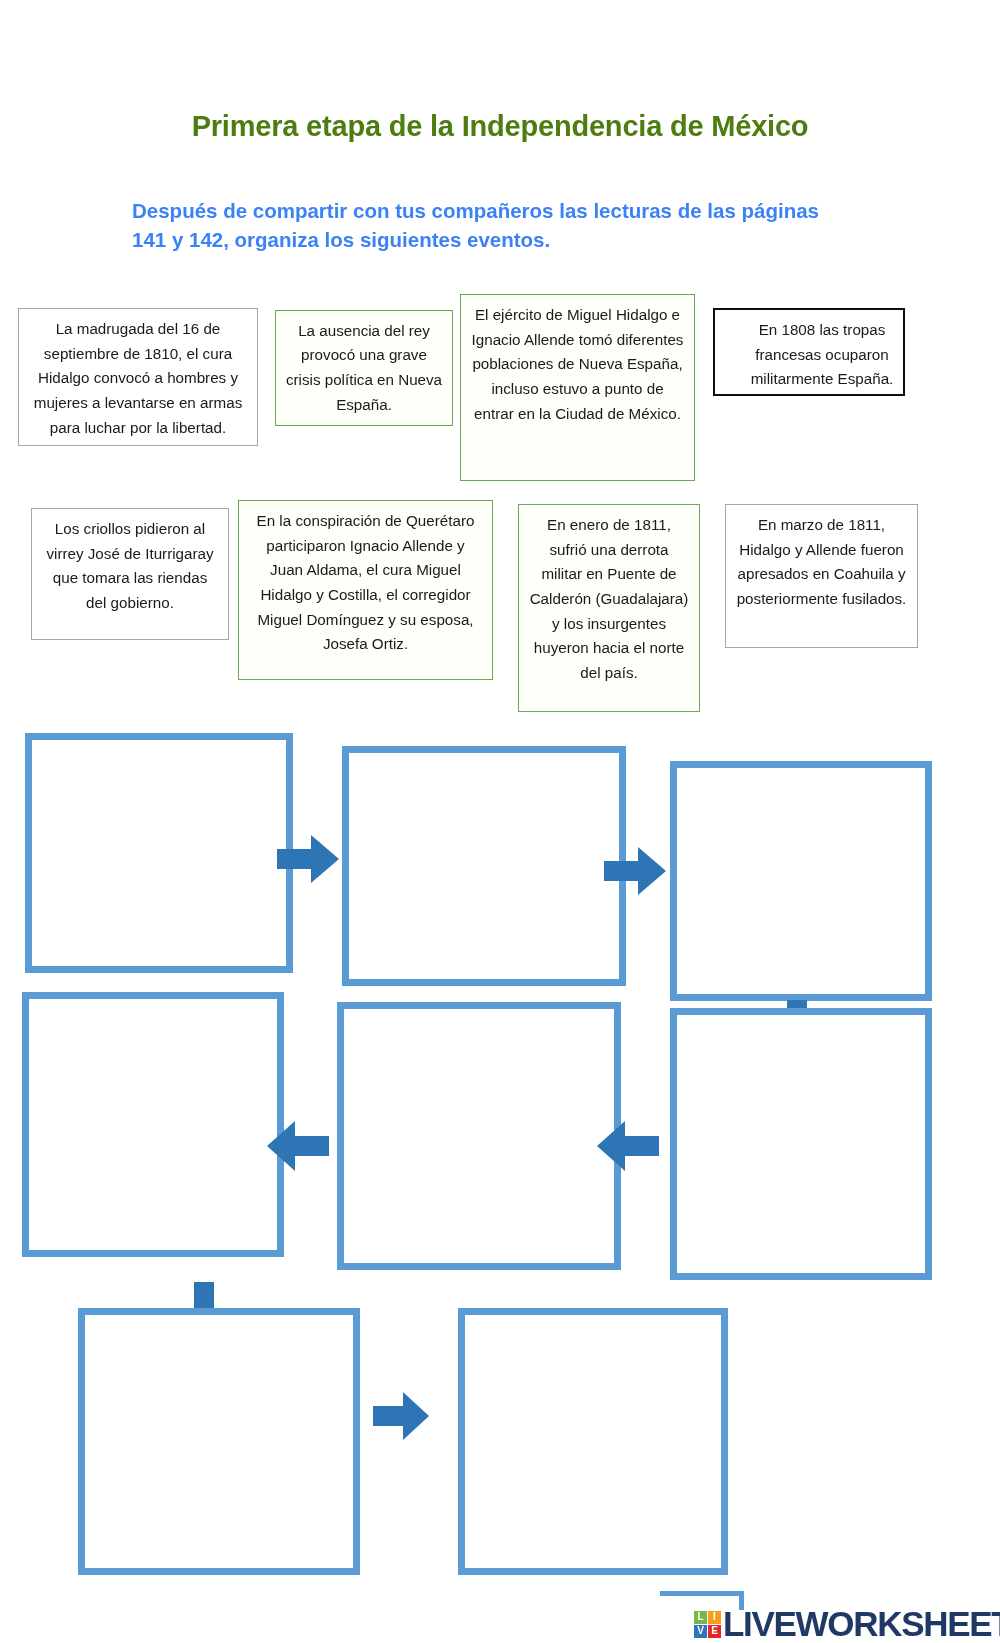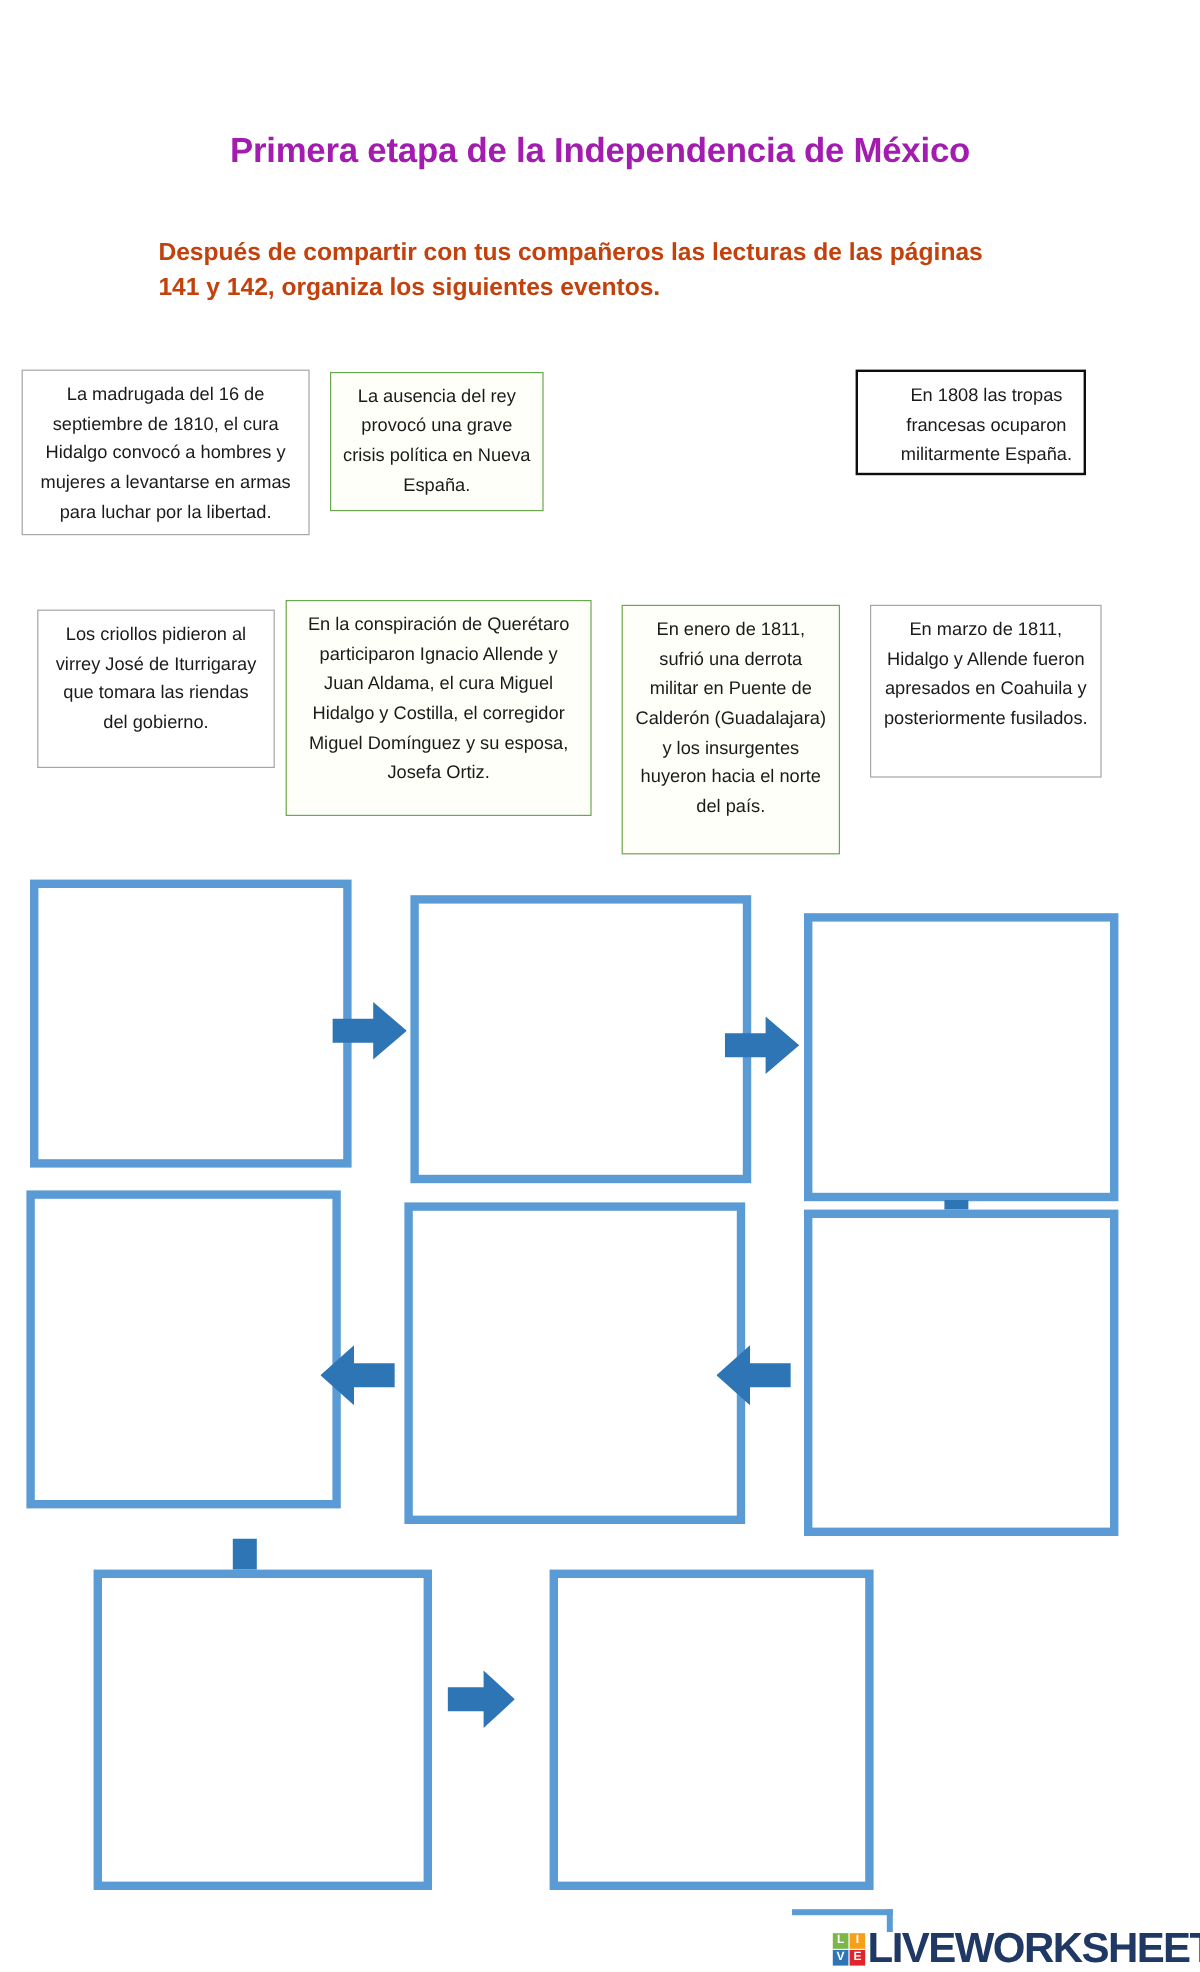--- a/index.html
+++ b/index.html
@@ -24,33 +24,33 @@
   
   .title {
     position: absolute;
     left: 150px;
     top: 108px;
     width: 700px;
     text-align: center;
     font-size: 29px;
     font-weight: bold;
     line-height: 1.28;
-    color: #a21caf;
+    color: #4d7c0f;
     letter-spacing: -0.2px;
   }
   .instructions {
     position: absolute;
     left: 132px;
     top: 196px;
     width: 700px;
     text-align: left;
     font-size: 20.5px;
     font-weight: bold;
     line-height: 1.42;
-    color: #c2410c;
+    color: #3b82f6;
   }
 
   
   .evbox {
     position: absolute;
     background: #ffffff;
     text-align: center;
     font-size: 15.2px;
     line-height: 1.62;
     color: #1a1a1a;
@@ -122,20 +122,23 @@
   <div class="instructions">Después de compartir con tus compañeros las lecturas de las páginas 141 y 142, organiza los siguientes eventos.</div>
 
   <div class="evbox bd-gray" style="left:18px; top:308px; width:240px; height:138px;">
     <span>La madrugada del 16 de septiembre de 1810, el cura Hidalgo convocó a hombres y mujeres a levantarse en armas para luchar por la libertad.</span>
   </div>
 
   <div class="evbox bd-green" style="left:275px; top:310px; width:178px; height:116px;align-items:center;">
     <span>La ausencia del rey provocó una grave crisis política en Nueva España.</span>
   </div>
 
+  <div class="evbox bd-green" style="left:460px; top:294px; width:235px; height:187px;">
+    <span>El ejército de Miguel Hidalgo e Ignacio Allende tomó diferentes poblaciones de Nueva España, incluso estuvo a punto de entrar en la Ciudad de México.</span>
+  </div>
 
   <div class="evbox bd-black" style="left:713px; top:308px; width:192px; height:88px;">
     <span>En 1808 las tropas francesas ocuparon militarmente España.</span>
   </div>
 
   <div class="evbox bd-gray" style="left:31px; top:508px; width:198px; height:132px;">
     <span>Los criollos pidieron al virrey José de Iturrigaray que tomara las riendas del gobierno.</span>
   </div>
 
   <div class="evbox bd-green" style="left:238px; top:500px; width:255px; height:180px;">

